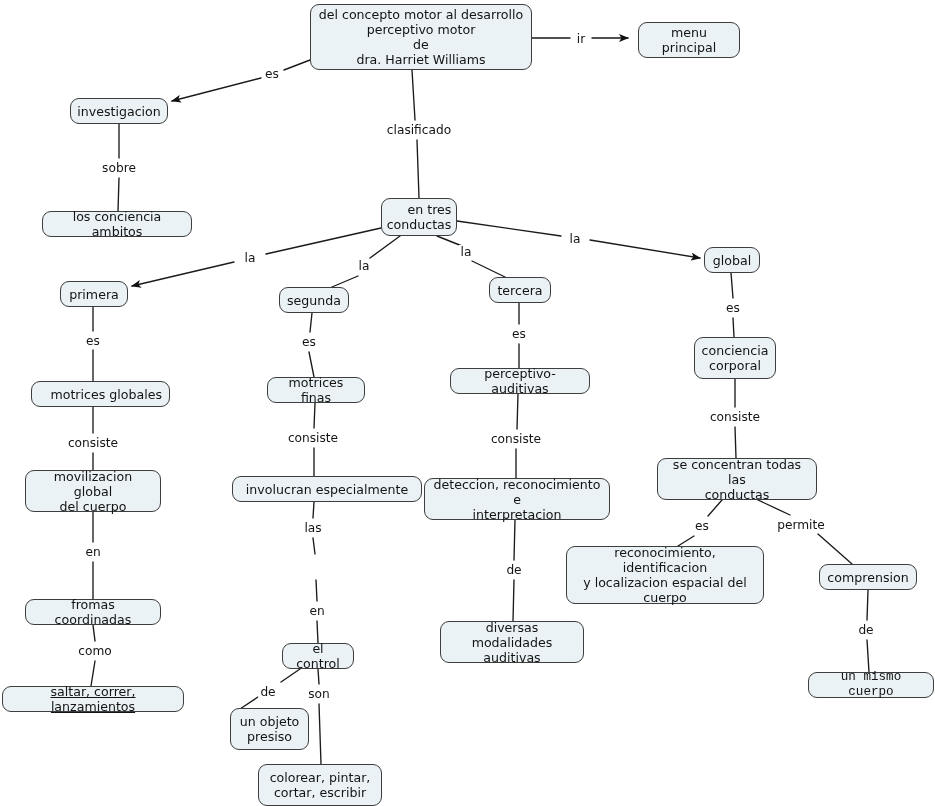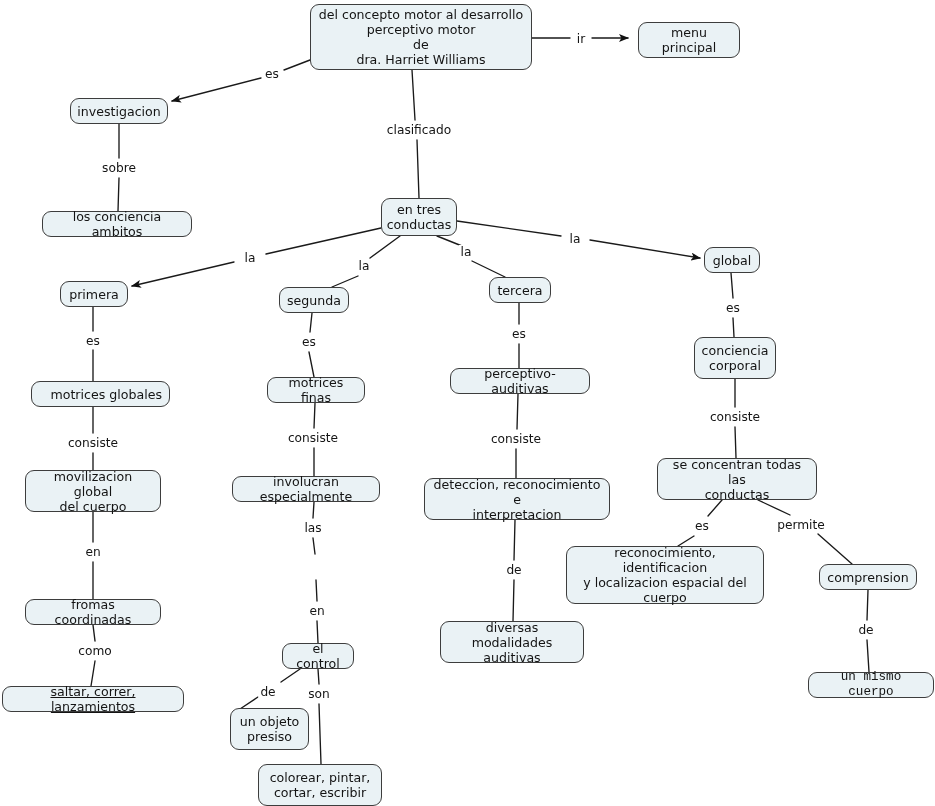--- a/index.html
+++ b/index.html
@@ -167,33 +167,33 @@
       <div class="node with-icon" style="left: 638px; top: 22px; width: 102px; height: 36px; background: rgb(234, 242, 245); border-color: rgb(61, 61, 61);"><span class="node-label">menu principal</span><svg class="cmap-icon" viewBox="0 0 17 15">
           <rect x="0.5" y="0.5" width="16" height="14" fill="#ffffff" stroke="#2b57b5" stroke-width="1.4"></rect>
           <rect x="6.3" y="2" width="4.4" height="3.1" fill="#cfd9ec" stroke="#1b3a7a" stroke-width="0.8"></rect>
           <path d="M8.5,5.1 L8.5,7.2 M4,7.2 L13,7.2 M4,7.2 L4,9.2 M8.5,7.2 L8.5,9.2 M13,7.2 L13,9.2" stroke="#1b3a7a" stroke-width="0.8" fill="none"></path>
           <rect x="2.4" y="9.2" width="3.3" height="3.1" fill="#cfd9ec" stroke="#1b3a7a" stroke-width="0.8"></rect>
           <rect x="6.9" y="9.2" width="3.3" height="3.1" fill="#cfd9ec" stroke="#1b3a7a" stroke-width="0.8"></rect>
           <rect x="11.4" y="9.2" width="3.3" height="3.1" fill="#cfd9ec" stroke="#1b3a7a" stroke-width="0.8"></rect>
         </svg></div>
       <div class="node" style="left: 70px; top: 98px; width: 98px; height: 26px; background: rgb(234, 242, 245); border-color: rgb(61, 61, 61);"><span class="node-label">investigacion</span></div>
       <div class="node" style="left: 42px; top: 211px; width: 150px; height: 26px; background: rgb(234, 242, 245); border-color: rgb(61, 61, 61);"><span class="node-label">los conciencia ambitos</span></div>
-      <div class="node" style="left: 381px; top: 198px; width: 76px; height: 38px; background: rgb(234, 242, 245); border-color: rgb(61, 61, 61);"><span class="node-label">en tres
+      <div class="node" style="left: 381px; top: 198px; width: 76px; height: 38px; background: rgb(234, 242, 245); border-color: rgb(61, 61, 61); text-align: right;"><span class="node-label">en tres
 conductas</span></div>
       <div class="node" style="left: 60px; top: 281px; width: 68px; height: 26px; background: rgb(234, 242, 245); border-color: rgb(61, 61, 61);"><span class="node-label">primera</span></div>
       <div class="node" style="left: 279px; top: 287px; width: 70px; height: 26px; background: rgb(234, 242, 245); border-color: rgb(61, 61, 61); align-items: center;"><span class="node-label">segunda</span></div>
       <div class="node" style="left: 489px; top: 277px; width: 62px; height: 26px; background: rgb(234, 242, 245); border-color: rgb(61, 61, 61);"><span class="node-label">tercera</span></div>
       <div class="node" style="left: 704px; top: 247px; width: 56px; height: 26px; background: rgb(234, 242, 245); border-color: rgb(61, 61, 61);"><span class="node-label">global</span></div>
       <div class="node" style="left: 31px; top: 381px; width: 139px; height: 26px; background: rgb(234, 242, 245); border-color: rgb(61, 61, 61); justify-content: flex-end;"><span class="node-label">motrices globales</span></div>
       <div class="node" style="left: 25px; top: 470px; width: 136px; height: 42px; background: rgb(234, 242, 245); border-color: rgb(61, 61, 61);"><span class="node-label">movilizacion global
 del cuerpo</span></div>
       <div class="node" style="left: 25px; top: 599px; width: 136px; height: 26px; background: rgb(234, 242, 245); border-color: rgb(61, 61, 61);"><span class="node-label">fromas coordinadas</span></div>
       <div class="node" style="left: 2px; top: 686px; width: 182px; height: 26px; background: rgb(234, 242, 245); border-color: rgb(61, 61, 61); text-decoration: underline;"><span class="node-label">saltar, correr, lanzamientos</span></div>
       <div class="node" style="left: 267px; top: 377px; width: 98px; height: 26px; background: rgb(234, 242, 245); border-color: rgb(61, 61, 61);"><span class="node-label">motrices finas</span></div>
-      <div class="node" style="left: 232px; top: 476px; width: 148px; height: 26px; background: rgb(234, 242, 245); border-color: rgb(61, 61, 61);"><span class="node-label">involucran especialmente</span></div>
+      <div class="node" style="left: 232px; top: 476px; width: 190px; height: 26px; background: rgb(234, 242, 245); border-color: rgb(61, 61, 61);"><span class="node-label">involucran especialmente</span></div>
       <div class="node" style="left: 282px; top: 643px; width: 72px; height: 26px; background: rgb(234, 242, 245); border-color: rgb(61, 61, 61);"><span class="node-label">el control</span></div>
       <div class="node" style="left: 190px; top: 708px; width: 79px; height: 42px; background: rgb(234, 242, 245); border-color: rgb(61, 61, 61); margin-left: 40px;"><span class="node-label">un objeto
 presiso</span></div>
       <div class="node" style="left: 258px; top: 764px; width: 124px; height: 42px; background: rgb(234, 242, 245); border-color: rgb(61, 61, 61);"><span class="node-label">colorear, pintar,
 cortar, escribir</span></div>
       <div class="node" style="left: 450px; top: 368px; width: 140px; height: 26px; background: rgb(234, 242, 245); border-color: rgb(61, 61, 61);"><span class="node-label">perceptivo-auditivas</span></div>
       <div class="node" style="left: 424px; top: 478px; width: 186px; height: 42px; background: rgb(234, 242, 245); border-color: rgb(61, 61, 61);"><span class="node-label">deteccion, reconocimiento e
 interpretacion</span></div>
       <div class="node" style="left: 440px; top: 621px; width: 144px; height: 42px; background: rgb(234, 242, 245); border-color: rgb(61, 61, 61);"><span class="node-label">diversas modalidades
 auditivas</span></div>

